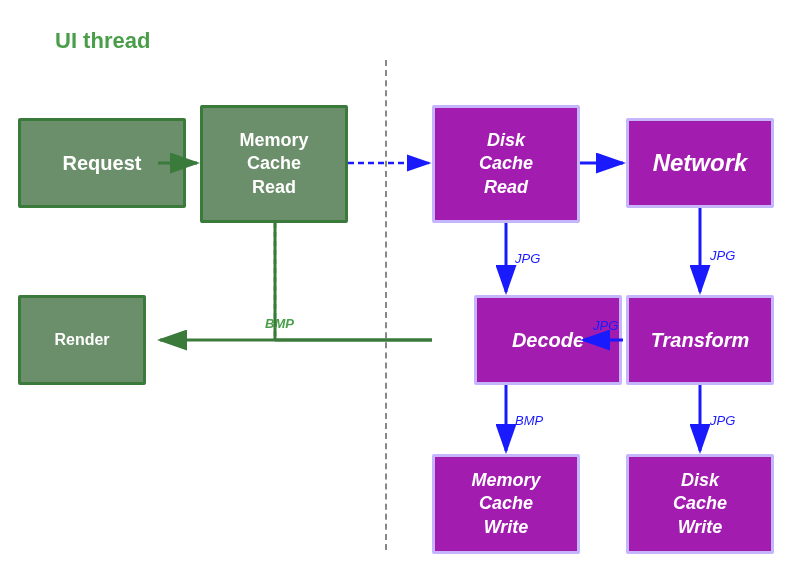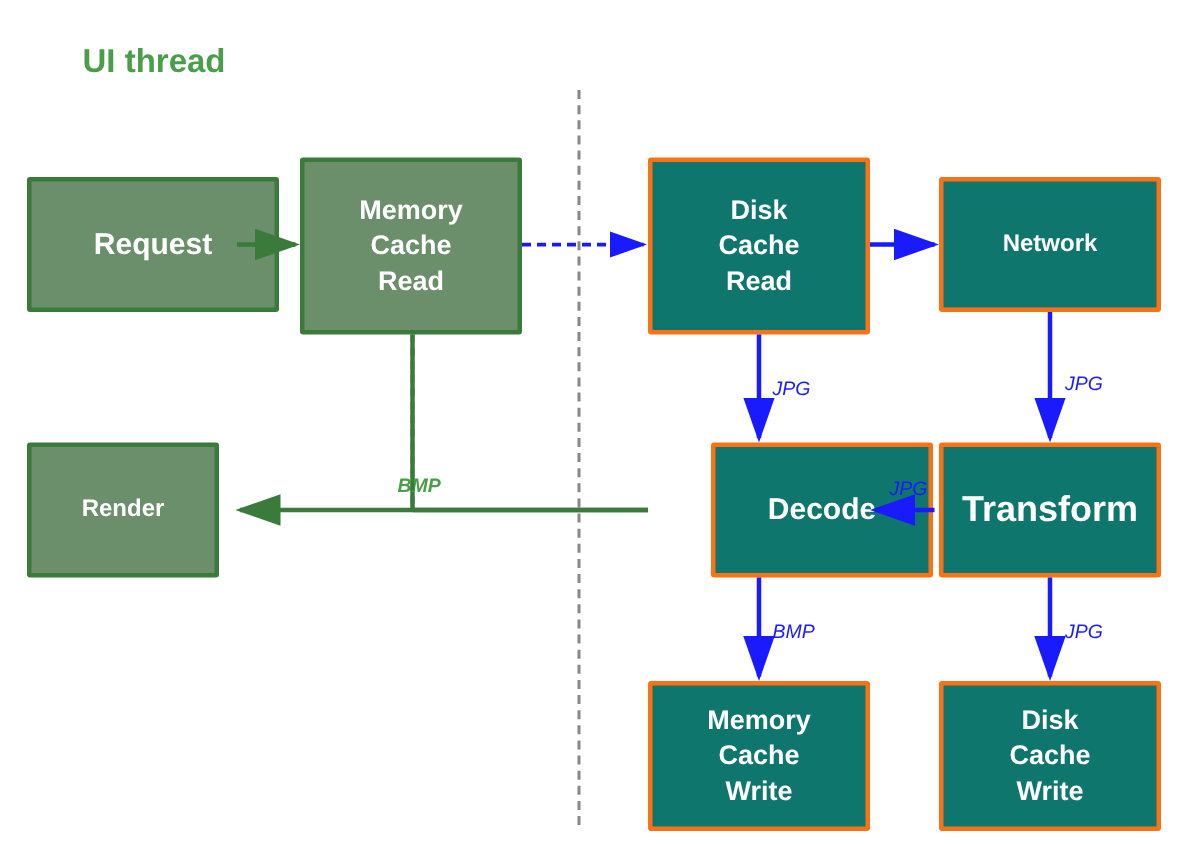--- a/index.html
+++ b/index.html
@@ -61,23 +61,24 @@
     }
 
     .box-green {
       background: #6b8e6b;
       border: 3px solid #3a7a3a;
       color: #fff;
       font-size: 18px;
     }
 
     .box-blue {
-      background: #0f766e;
-      border: 3px solid #f97316;
+      background: #a21caf;
+      border: 3px solid #c4b5fd;
       color: #fff;
+      font-style: italic;
     }
 
     
     .arrows-svg {
       position: absolute;
       top: 0;
       left: 0;
       width: 790px;
       height: 563px;
       pointer-events: none;
@@ -101,29 +102,29 @@
   </div>
 
   <div class="box box-green" style="left:18px; top:295px; width:128px; height:90px; font-size:16px;">
     <span>Render</span>
   </div>
 
   <div class="box box-blue" style="left:432px; top:105px; width:148px; height:118px; font-size:18px; line-height:1.3;">
     <span>Disk<br>Cache<br>Read</span>
   </div>
 
-  <div class="box box-blue" style="left:626px; top:118px; width:148px; height:90px; font-size:16px;">
+  <div class="box box-blue" style="left:626px; top:118px; width:148px; height:90px; font-size:24px;">
     <span>Network</span>
   </div>
 
   <div class="box box-blue" style="left:432px; top:295px; width:148px; height:90px; font-size:20px;margin-left:42px;">
     <span>Decode</span>
   </div>
 
-  <div class="box box-blue" style="left:626px; top:295px; width:148px; height:90px; font-size:24px;text-align:right;">
+  <div class="box box-blue" style="left:626px; top:295px; width:148px; height:90px; font-size:20px;text-align:right;">
     <span>Transform</span>
   </div>
 
   <div class="box box-blue" style="left:432px; top:454px; width:148px; height:100px; font-size:18px; line-height:1.3;">
     <span>Memory<br>Cache<br>Write</span>
   </div>
 
   <div class="box box-blue" style="left:626px; top:454px; width:148px; height:100px; font-size:18px; line-height:1.3;">
     <span>Disk<br>Cache<br>Write</span>
   </div>

